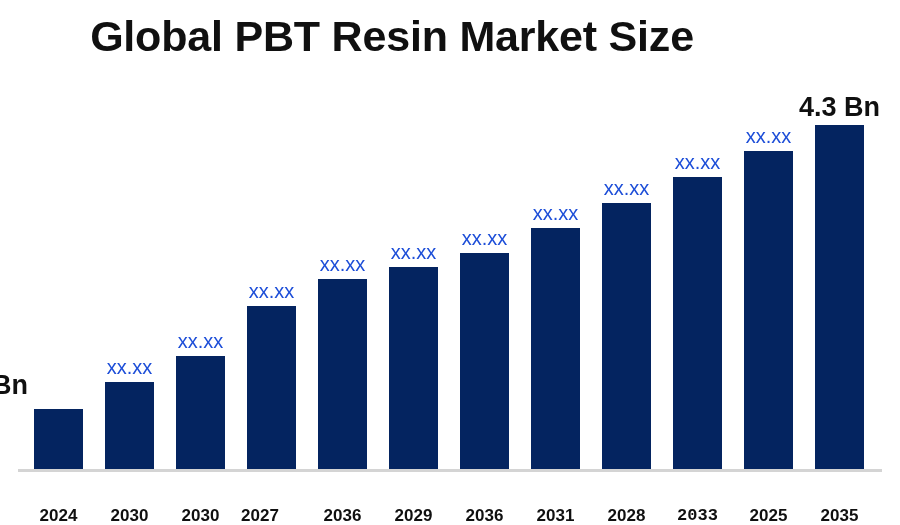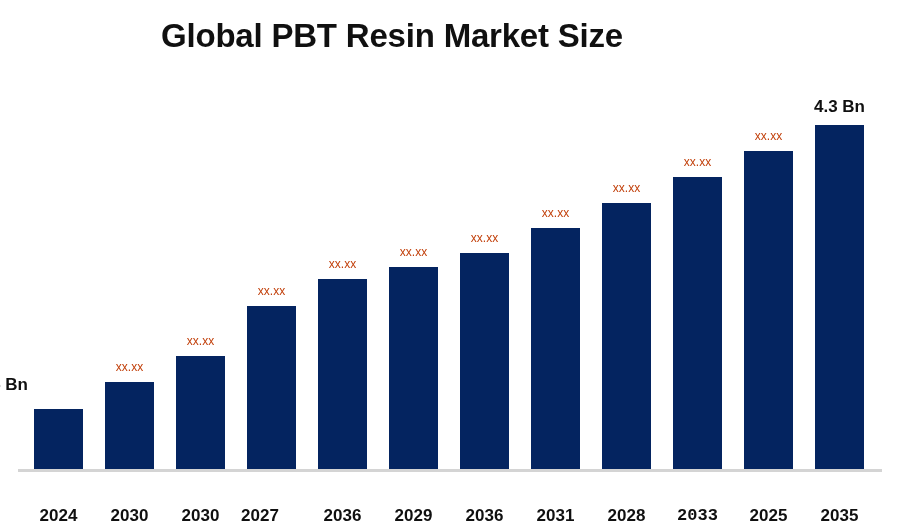--- a/index.html
+++ b/index.html
@@ -18,21 +18,21 @@
     height: 525px;
     background: #ffffff;
     overflow: hidden;
   }
   #chart-title {
     position: absolute;
     left: 0;
     top: 16px;
     width: 784px;
     text-align: center;
-    font-size: 33px;
+    font-size: 43px;
     font-weight: bold;
     color: #101010;
     letter-spacing: -0.2px;
     line-height: 40px;
     white-space: nowrap;
   }
   #plot-area {
     position: absolute;
     left: 0;
     top: 0;
@@ -46,29 +46,29 @@
     width: 864px;
     height: 3px;
     background: #d4d4d4;
   }
   .bar {
     position: absolute;
     background: #042460;
   }
   .bar-value {
     position: absolute;
-    font-size: 12px;
+    font-size: 20px;
     font-weight: normal;
-    color: #c2410c;
+    color: #1d4ed8;
     text-align: center;
     white-space: nowrap;
     line-height: 20px;
   }
   .bar-value.emphasis {
-    font-size: 17px;
+    font-size: 27px;
     font-weight: bold;
     color: #101010;
     line-height: 24px;
   }
   .bar-value.side-left {
     text-align: right;
   }
   .cat-label {
     position: absolute;
     top: 482px;

